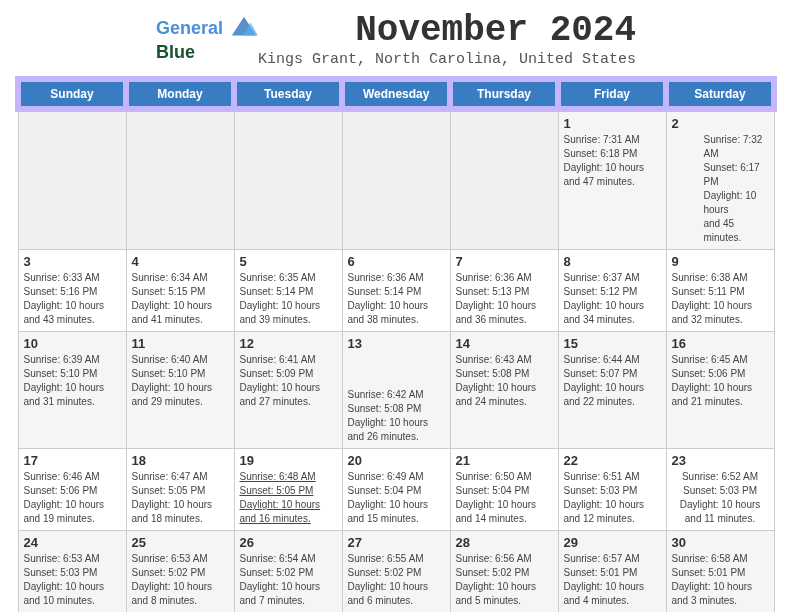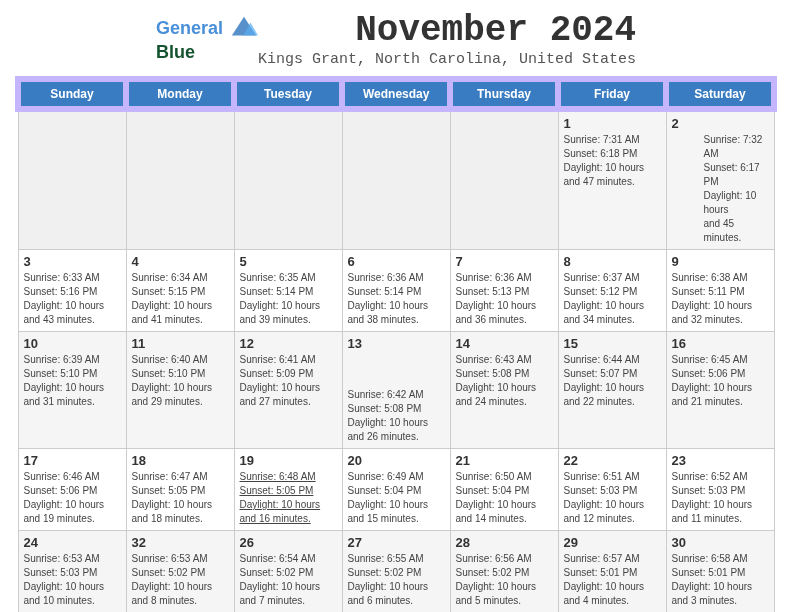--- a/index.html
+++ b/index.html
@@ -290,36 +290,36 @@
         </td>
         <td>
           <span class="day-number">22</span>
           <div class="cell-content" style="white-space: pre-line;">Sunrise: 6:51 AM
 Sunset: 5:03 PM
 Daylight: 10 hours
 and 12 minutes.</div>
         </td>
         <td>
           <span class="day-number">23</span>
-          <div class="cell-content" style="white-space: pre-line;">Sunrise: 6:52 AM
+          <div class="cell-content" style="white-space: pre-line; text-align: center;">Sunrise: 6:52 AM
 Sunset: 5:03 PM
 Daylight: 10 hours
 and 11 minutes.</div>
         </td>
       </tr>
       <tr>
         <td>
           <span class="day-number">24</span>
           <div class="cell-content" style="white-space: pre-line;">Sunrise: 6:53 AM
 Sunset: 5:03 PM
 Daylight: 10 hours
 and 10 minutes.</div>
         </td>
         <td>
-          <span class="day-number">32</span>
+          <span class="day-number">25</span>
           <div class="cell-content" style="white-space: pre-line;">Sunrise: 6:53 AM
 Sunset: 5:02 PM
 Daylight: 10 hours
 and 8 minutes.</div>
         </td>
         <td>
           <span class="day-number">26</span>
           <div class="cell-content" style="white-space: pre-line;">Sunrise: 6:54 AM
 Sunset: 5:02 PM
 Daylight: 10 hours

